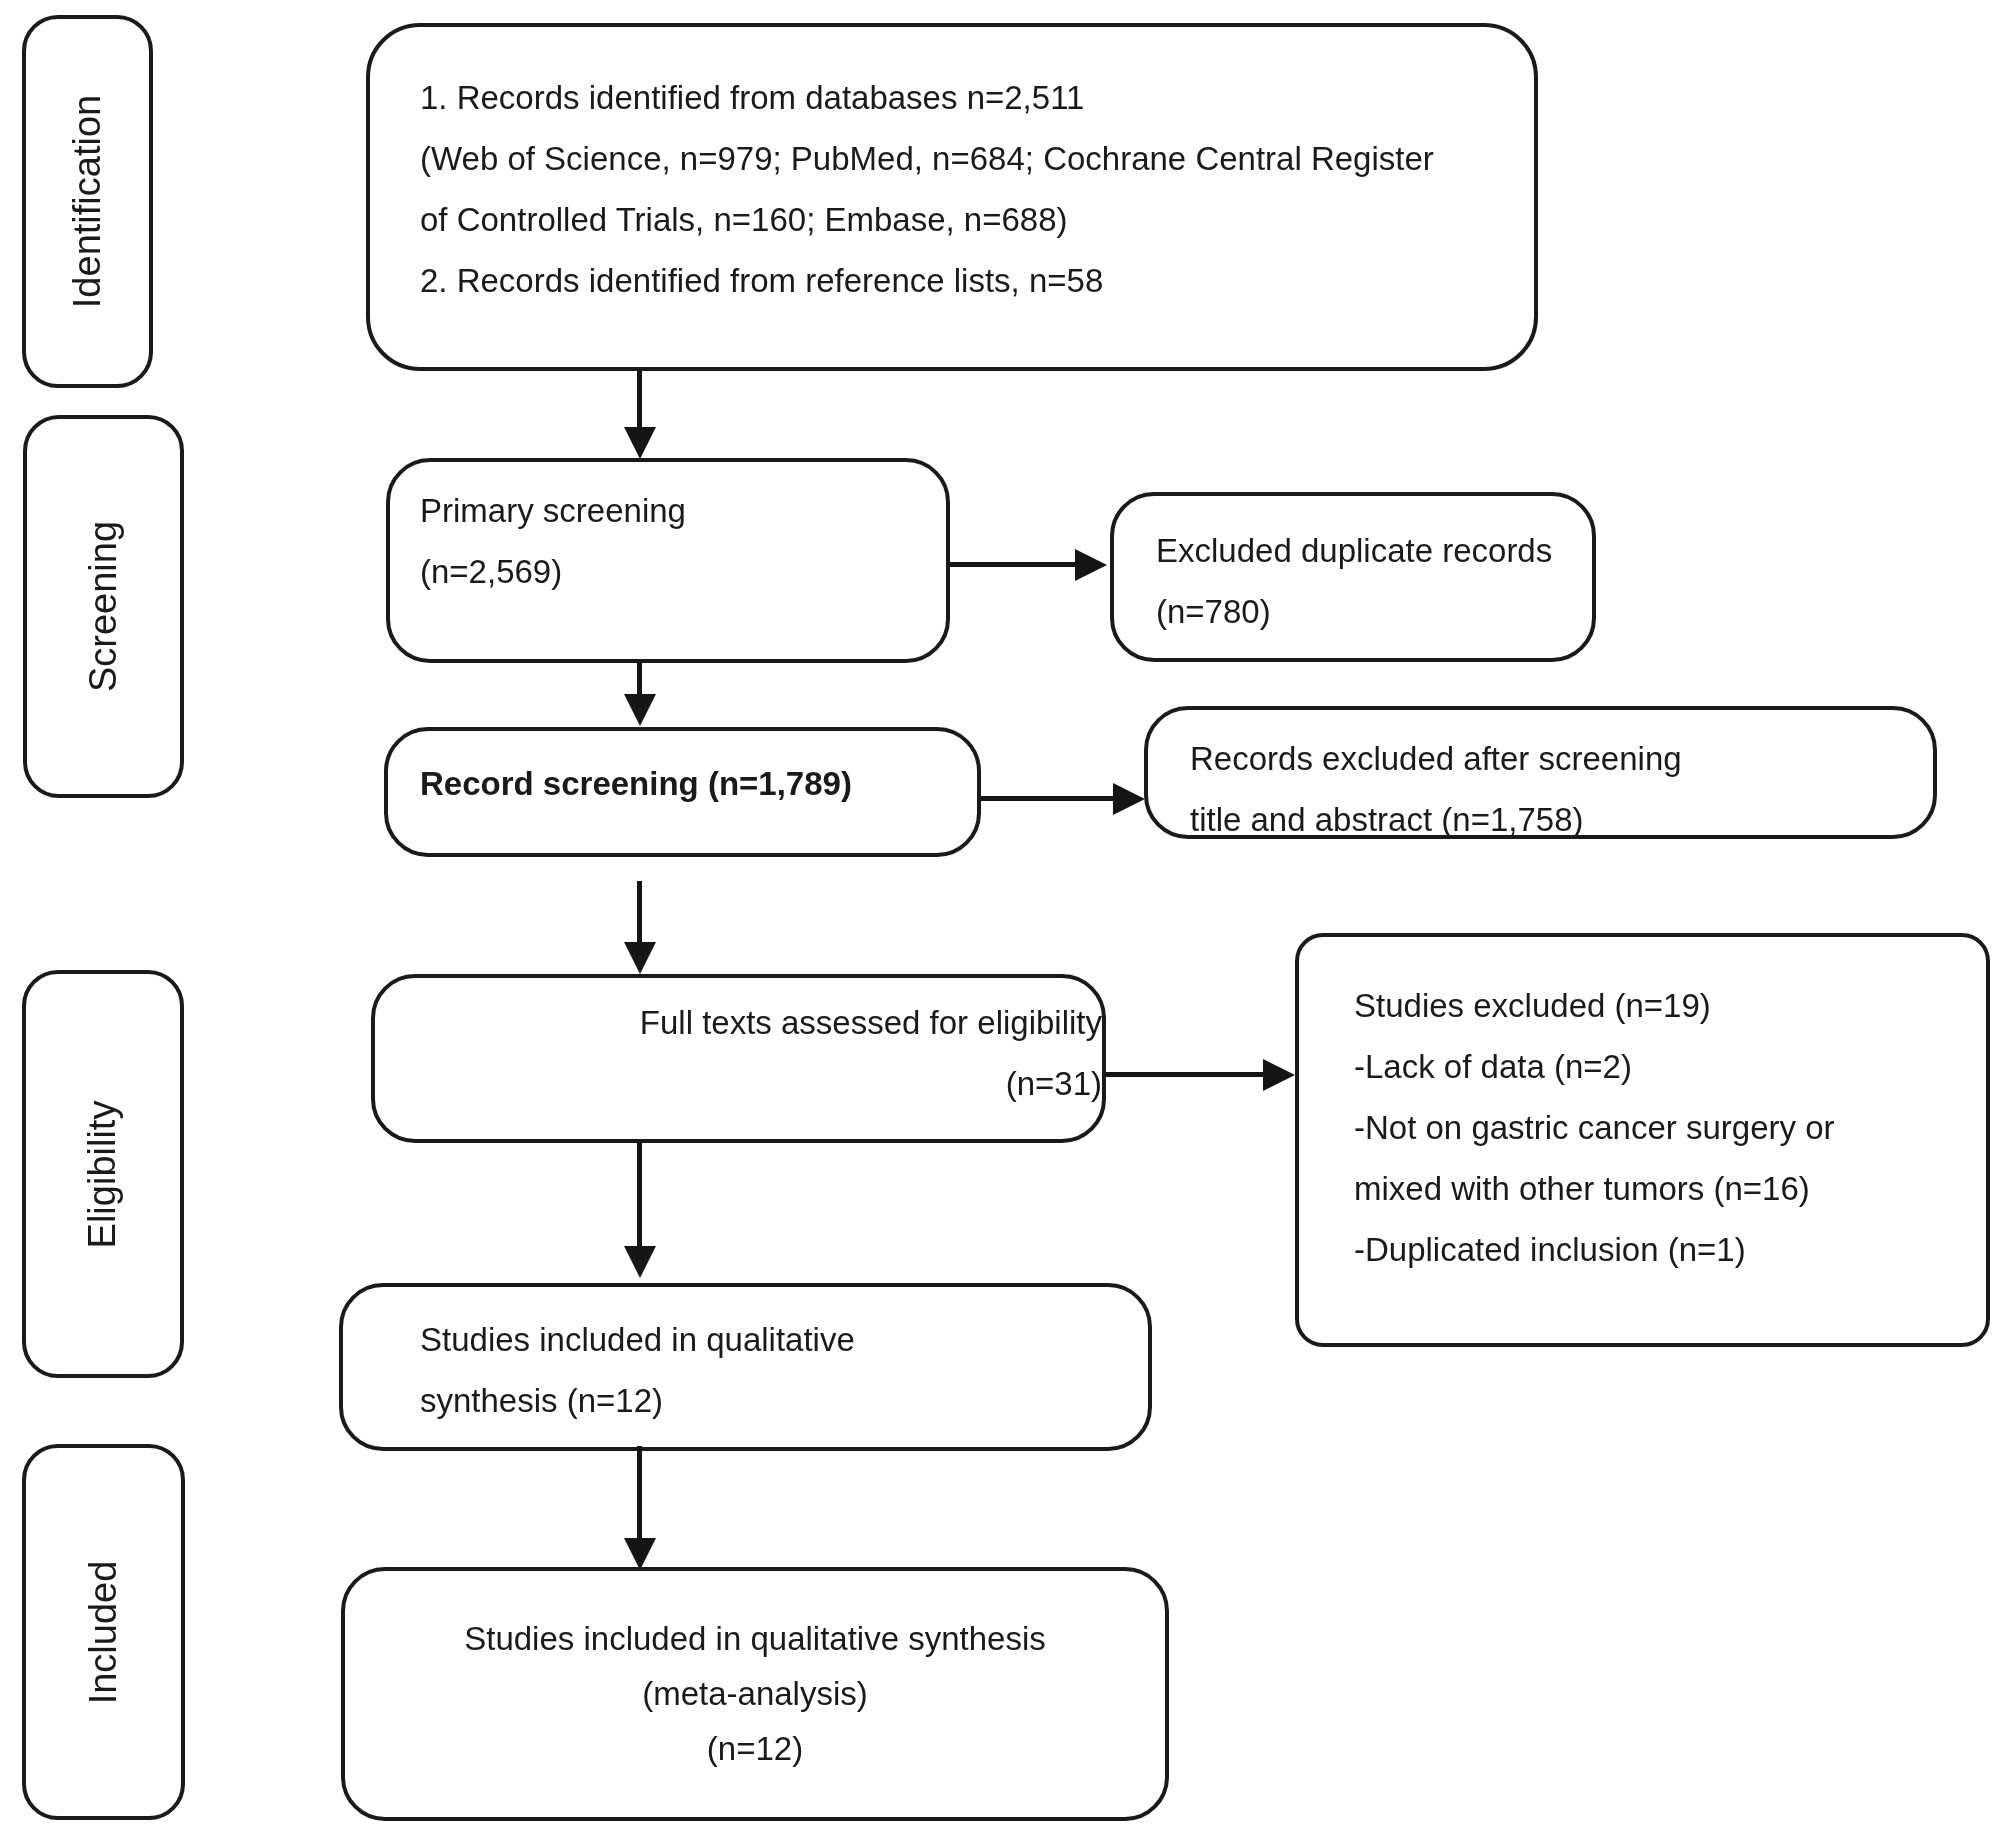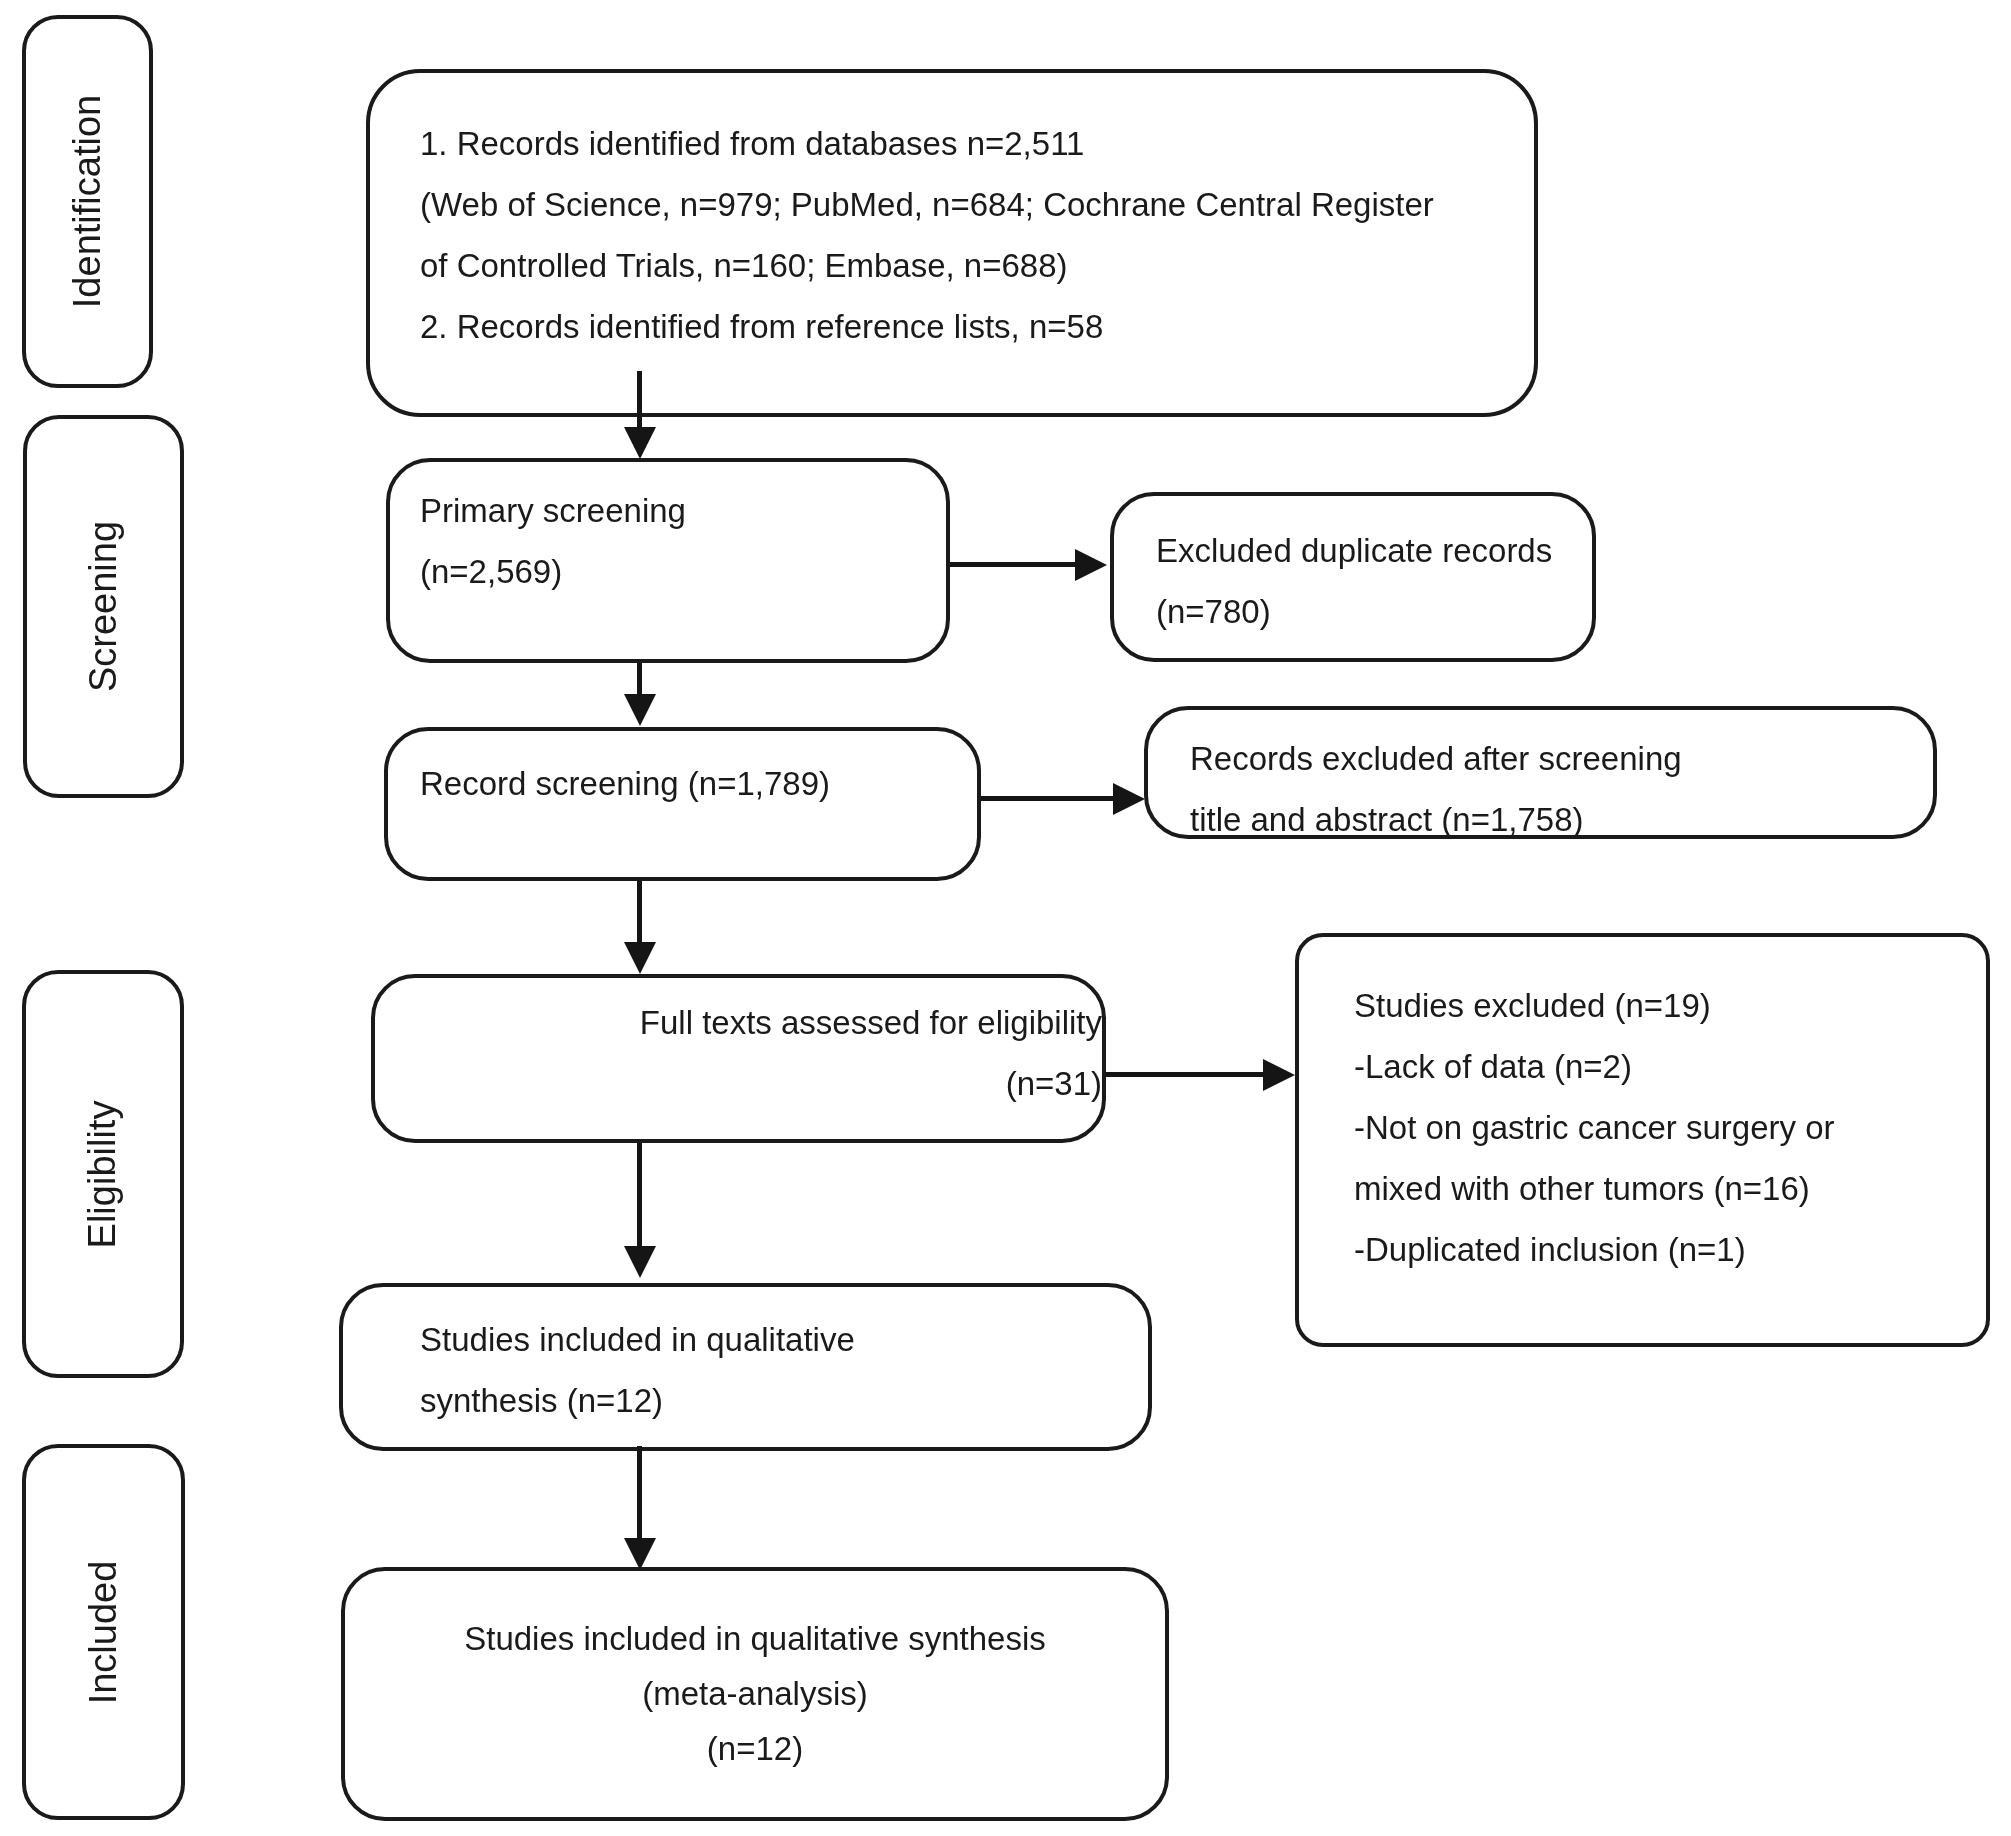--- a/index.html
+++ b/index.html
@@ -72,21 +72,21 @@
   <div class="stage-box" style="left:23px;top:415px;width:161px;height:383px;">
     <span class="stage-label">Screening</span>
   </div>
   <div class="stage-box" style="left:22px;top:970px;width:162px;height:408px;">
     <span class="stage-label">Eligibility</span>
   </div>
   <div class="stage-box" style="left:22px;top:1444px;width:163px;height:376px;">
     <span class="stage-label">Included</span>
   </div>
 
-  <div class="box" style="left:366px;top:23px;width:1172px;height:348px;border-radius:54px;padding:40px 30px 0 50px;margin-top:46px;">
+  <div class="box" style="left:366px;top:23px;width:1172px;height:348px;border-radius:54px;padding:40px 30px 0 50px;">
     <div class="tline">1. Records identified from databases n=2,511</div>
     <div class="tline">(Web of Science, n=979; PubMed, n=684; Cochrane Central Register</div>
     <div class="tline">of Controlled Trials, n=160; Embase, n=688)</div>
     <div class="tline">2. Records identified from reference lists, n=58</div>
   </div>
 
   <div>
     <div class="vshaft" style="left:637px;top:371px;height:59px;"></div>
     <div class="vhead" style="left:624px;top:427px;"></div>
   </div>
@@ -104,21 +104,21 @@
   <div class="box" style="left:1110px;top:492px;width:486px;height:170px;padding:24px 0 0 42px;">
     <div class="tline">Excluded duplicate records</div>
     <div class="tline">(n=780)</div>
   </div>
 
   <div>
     <div class="vshaft" style="left:637px;top:663px;height:33px;"></div>
     <div class="vhead" style="left:624px;top:694px;"></div>
   </div>
 
-  <div class="box" style="left:384px;top:727px;width:597px;height:154px;padding:22px 0 0 32px;">
+  <div class="box" style="left:384px;top:727px;width:597px;height:130px;padding:22px 0 0 32px;font-weight:bold;">
     <div class="tline">Record screening (n=1,789)</div>
   </div>
 
   <div>
     <div class="hshaft" style="left:981px;top:796px;width:132px;"></div>
     <div class="hhead" style="left:1113px;top:783px;"></div>
   </div>
 
   <div class="box" style="left:1144px;top:706px;width:793px;height:133px;padding:18px 0 0 42px;">
     <div class="tline">Records excluded after screening</div>

